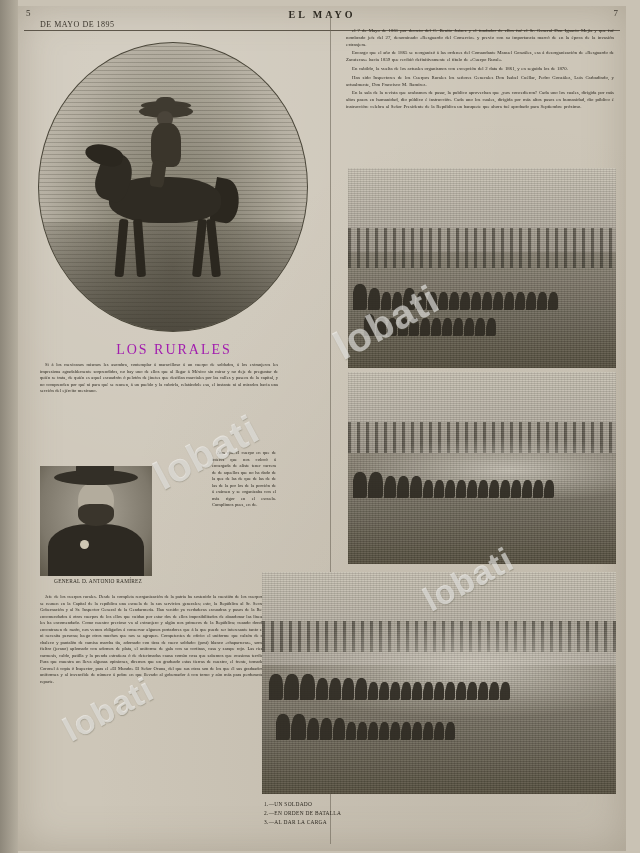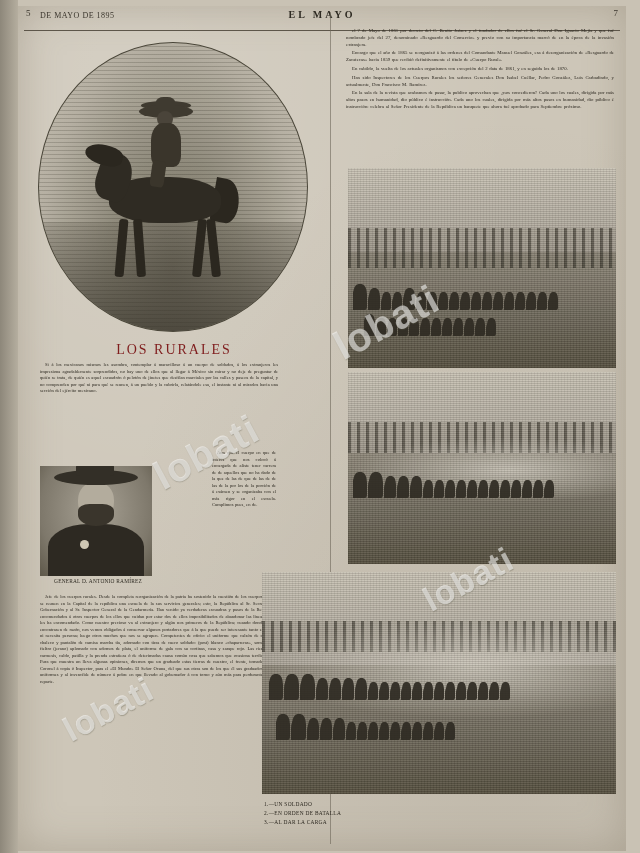--- a/index.html
+++ b/index.html
@@ -67,21 +67,21 @@
   .mast-pageR {
     position: absolute;
     right: 2px;
     top: -2px;
     font-size: 9px;
     color: #3a352c;
   }
   .mast-left2 {
     position: absolute;
     left: 16px;
-    top: 1px;
+    top: 10px;
     font-size: 8px;
     letter-spacing: .5px;
     color: #3a352c;
     font-variant: small-caps;
     font-family: Liberation Serif, serif;
   }
   
   .vrule {
     position: absolute;
     left: 330px;
@@ -223,21 +223,21 @@
 
   
   .title-rurales {
     position: absolute;
     left: 74px;
     top: 342px;
     width: 200px;
     text-align: center;
     font-size: 14px;
     letter-spacing: 2px;
-    color: #7f1d1d;
+    color: #a21caf;
   }
 
   
   .gen-portrait {
     position: absolute;
     left: 40px;
     top: 466px;
     width: 112px;
     height: 110px;
     overflow: hidden;

